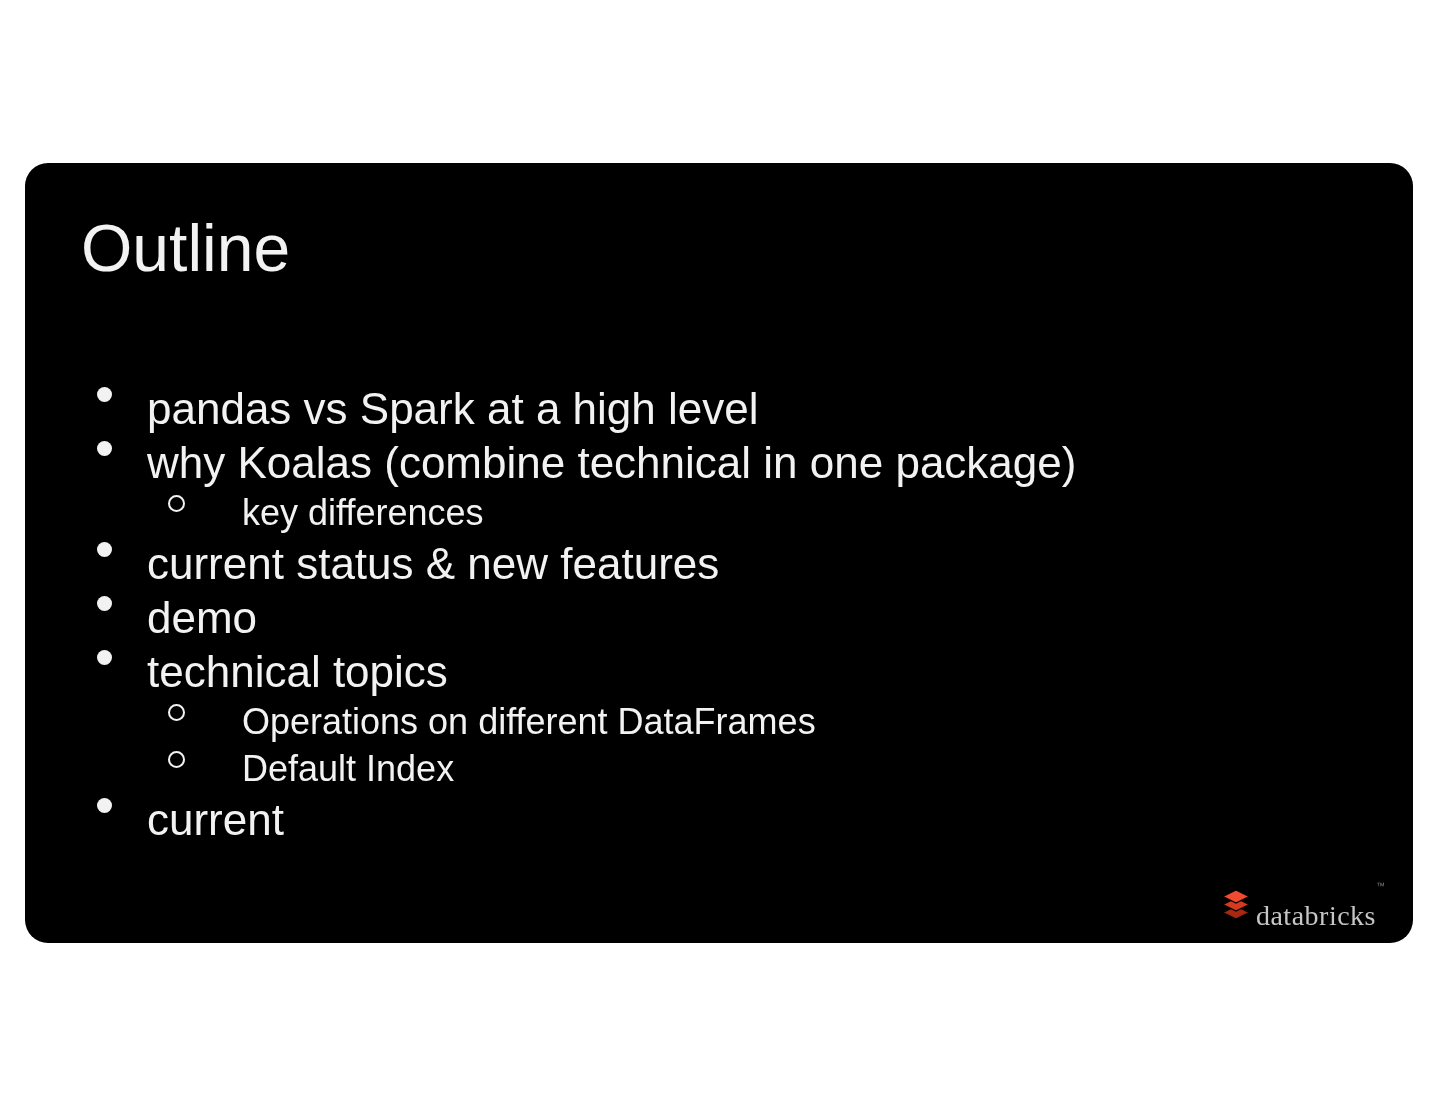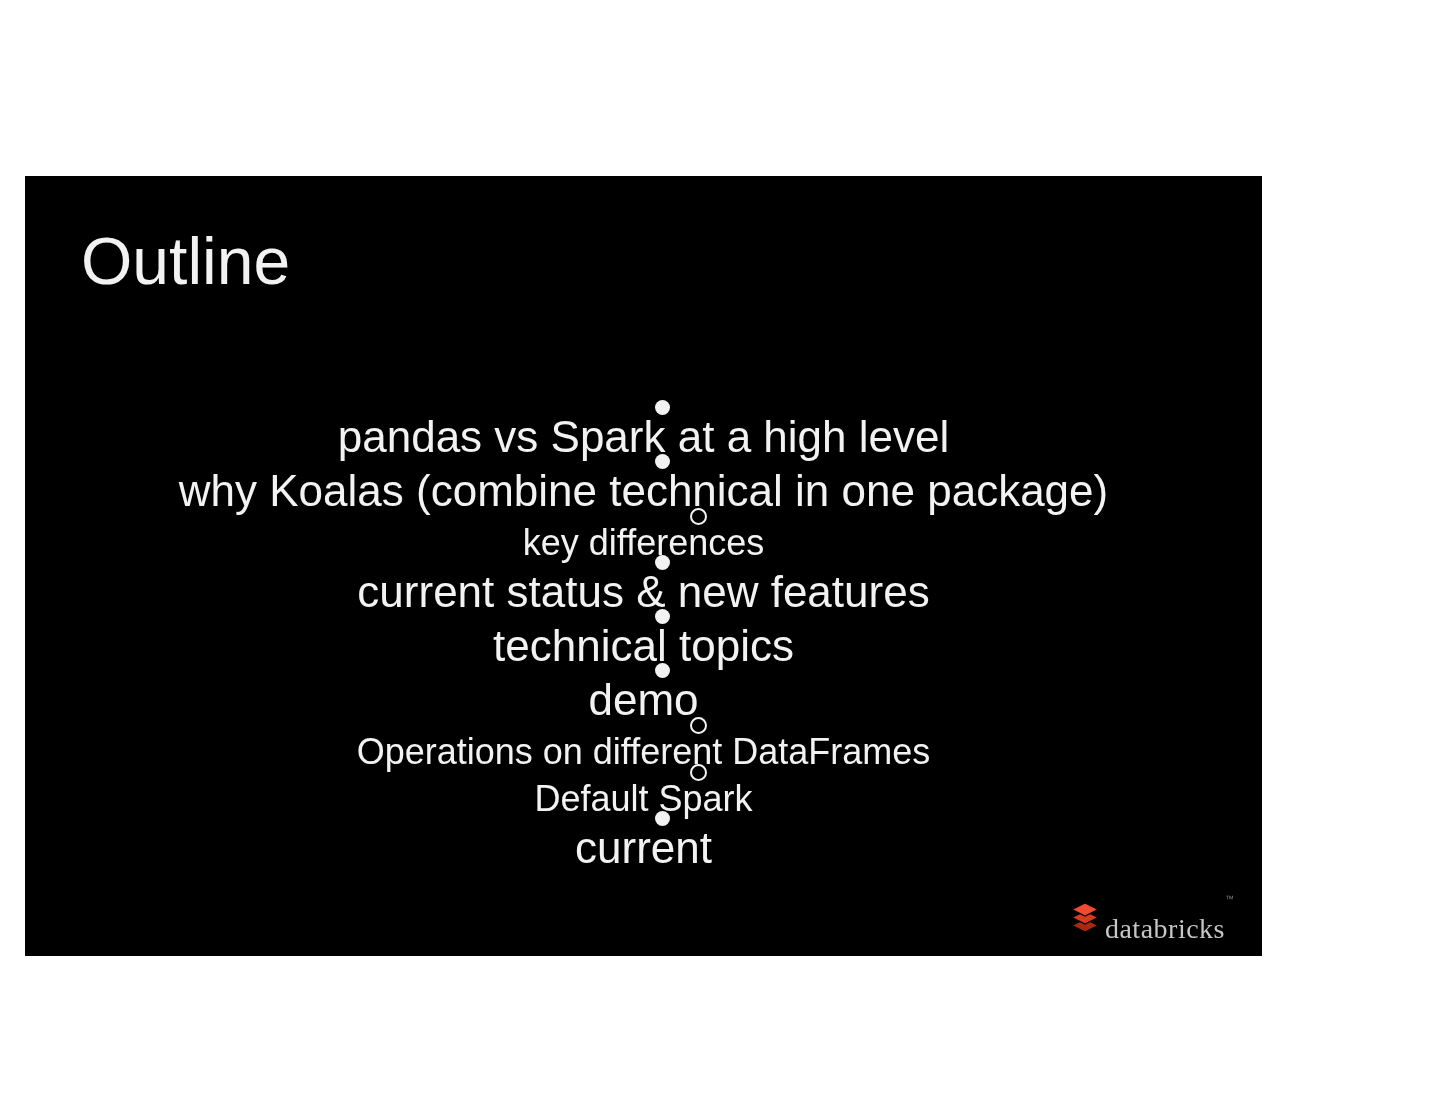--- a/index.html
+++ b/index.html
@@ -10,49 +10,49 @@
     width: 1440px;
     height: 1113px;
     position: relative;
     background: #ffffff;
     font-family: "Liberation Sans", sans-serif;
     overflow: hidden;
   }
   .slide {
     position: absolute;
     left: 25px;
-    top: 176px;
-    width: 1237px;
+    top: 163px;
+    width: 1388px;
     height: 780px;
     background: #000000;
+    border-radius: 23px;
   }
   .slide-title {
     position: absolute;
     left: 56px;
     top: 52px;
     font-size: 66px;
     line-height: 1;
     font-weight: 400;
     color: #f2f2f2;
     letter-spacing: 0px;
     white-space: nowrap;
   }
   .bullet-list {
     position: absolute;
     left: 0;
     top: 224px;
     width: 100%;
   }
   .row {
     display: flex;
-    align-items: center;
-    flex-direction: column;
+    align-items: flex-start;
   }
   .row.l1 { height: 54px; }
-  .row.l2 { height: 47px; }
+  .row.l2 { height: 47px; gap: 24px; }
   .marker-l1 {
     flex: 0 0 auto;
     width: 15px;
     height: 15px;
     border-radius: 50%;
     background: #f2f2f2;
     margin-left: 72px;
     margin-right: 35px;
   }
   .marker-l2 {
@@ -129,40 +129,40 @@
 
       <div class="row l1">
         <span class="marker-l1"></span>
 
         <span class="bullet-text">current status &amp; new features</span>
       </div>
 
       <div class="row l1">
         <span class="marker-l1"></span>
 
-        <span class="bullet-text">technical topics</span>
+        <span class="bullet-text">demo</span>
       </div>
 
       <div class="row l1">
         <span class="marker-l1"></span>
 
-        <span class="bullet-text">demo</span>
+        <span class="bullet-text">technical topics</span>
       </div>
 
 
       <div class="row l2">
 
         <span class="marker-l2"></span>
         <span class="bullet-text">Operations on different DataFrames</span>
       </div>
 
       <div class="row l2">
 
         <span class="marker-l2"></span>
-        <span class="bullet-text">Default Spark</span>
+        <span class="bullet-text">Default Index</span>
       </div>
 
       <div class="row l1">
         <span class="marker-l1"></span>
 
         <span class="bullet-text">current</span>
       </div>
     </div>
 
   <div class="logo">

